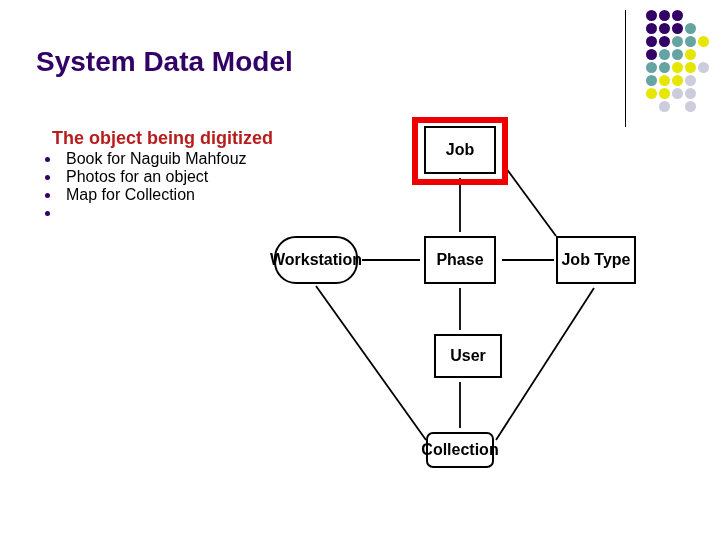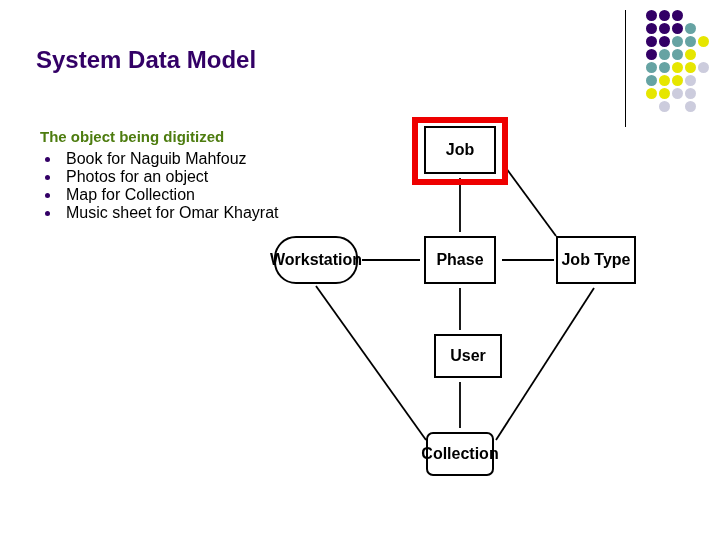--- a/index.html
+++ b/index.html
@@ -14,35 +14,35 @@
     overflow: hidden;
     font-family: "Liberation Sans", sans-serif;
     color: #000000;
   }
 
   
   #slide-title {
     position: absolute;
     left: 36px;
     top: 46px;
-    font-size: 24px;
+    font-size: 28px;
     font-weight: bold;
     letter-spacing: 0px;
     color: #330066;
     white-space: nowrap;
   }
 
   
   #body-heading {
     position: absolute;
-    left: 40px;
+    left: 52px;
     top: 128px;
-    font-size: 15px;
+    font-size: 18px;
     font-weight: bold;
-    color: #4d7c0f;
+    color: #b91c1c;
     white-space: nowrap;
   }
   #bullet-list {
     position: absolute;
     left: 36px;
     top: 150px;
     list-style: none;
     margin: 0;
     padding: 0;
   }
@@ -157,21 +157,21 @@
   </div>
 
 <div id="slide-title">System Data Model</div>
 
 <div id="body-heading">The object being digitized</div>
 
 <ul id="bullet-list">
     <li><span class="bullet-dot"></span><span>Book for Naguib Mahfouz</span></li>
     <li><span class="bullet-dot"></span><span>Photos for an object</span></li>
     <li><span class="bullet-dot"></span><span>Map for Collection</span></li>
-    <li><span class="bullet-dot"></span><span>Music sheet for Omar Khayrat</span></li>
+    <li><span class="bullet-dot"></span></li>
   </ul>
 
 <svg id="diagram" viewBox="0 0 720 540" width="720" height="540" xmlns="http://www.w3.org/2000/svg">
   <defs>
     <marker id="arrowEnd" markerWidth="10" markerHeight="10" refX="8" refY="4" orient="auto" markerUnits="strokeWidth">
       <path d="M0,0 L8,4 L0,8" fill="none" stroke="#000000" stroke-width="1.4"></path>
     </marker>
     <marker id="arrowEnd2" markerWidth="12" markerHeight="10" refX="11" refY="4" orient="auto" markerUnits="strokeWidth">
       <path d="M0,0 L7,4 L0,8 M4,0 L11,4 L4,8" fill="none" stroke="#000000" stroke-width="1.3"></path>
     </marker>
@@ -210,16 +210,16 @@
     </div>
     <div class="node-box" style="left: 424px; top: 236px; width: 72px; height: 48px; text-align: right;">
       <span>Phase</span>
     </div>
     <div class="node-box" style="left: 556px; top: 236px; width: 80px; height: 48px;">
       <span>Job Type</span>
     </div>
     <div class="node-box" style="left: 426px; top: 334px; width: 68px; height: 44px; margin-left: 8px;">
       <span>User</span>
     </div>
-    <div class="node-box" style="left: 426px; top: 432px; width: 68px; height: 44px; border-radius: 7px;">
+    <div class="node-box" style="left: 426px; top: 432px; width: 68px; height: 36px; border-radius: 7px;">
       <span>Collection</span>
     </div>
   </div>
 
 </body></html>

